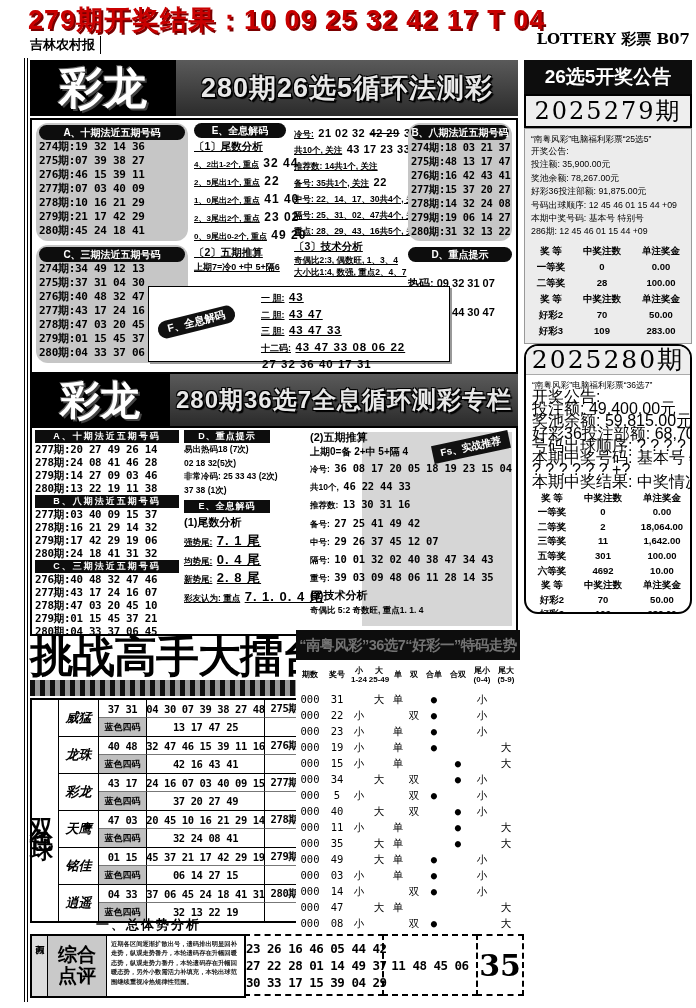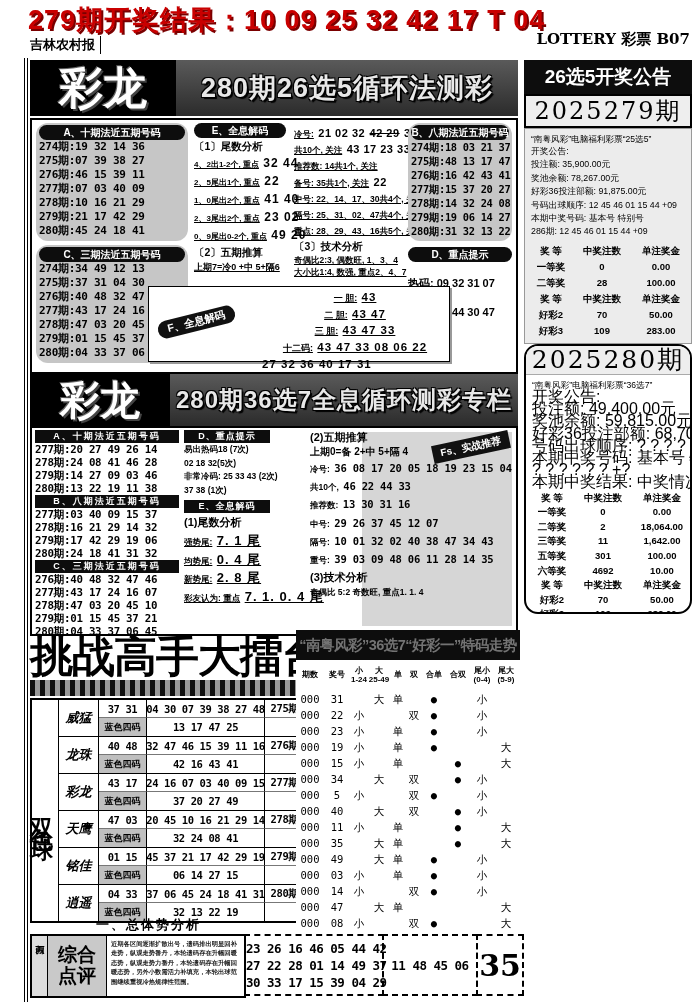--- a/index.html
+++ b/index.html
@@ -20,21 +20,21 @@
         text-shadow:2px 2px 0 #444, -1px -1px 0 #666;}
   .btitle{flex:1;text-align:center;font-size:27px;font-weight:bold;color:#e8e8e8;letter-spacing:1px;
           text-shadow:-1px -1px 0 #000,1px -1px 0 #000,-1px 1px 0 #000,2px 2px 1px #000;white-space:nowrap;}
   
   .blockbox{left:30px;width:484px;background:#fff;border:2px solid #000;}
   .pill{background:#0d0d0d;color:#fff;border-radius:11px;text-align:center;
         font-size:10px;font-weight:bold;line-height:15px;height:15px;}
   .gpanel{background:#c6c6c6;border-radius:12px;padding:2px 3px 3px 3px;}
   .numrow{font-family:"DejaVu Sans Mono",monospace;font-weight:bold;font-size:11px;line-height:14px;
           white-space:nowrap;letter-spacing:-0.3px;}
-  .esub{font-size:10.5px;font-weight:bold;margin-top:2px;}
+  .esub{font-size:10.5px;font-weight:bold;text-decoration:underline;margin-top:2px;}
   .e-tail{white-space:nowrap;line-height:15px;}
   .e-tl{font-size:8px;font-weight:bold;text-decoration:underline;}
   .e-tn{font-size:12px;font-weight:bold;letter-spacing:1px;}
   .e-head{font-size:9px;font-weight:bold;text-decoration:underline;margin-top:1px;white-space:nowrap;}
   .e-line{white-space:nowrap;line-height:13.2px;}
   .lt{font-size:8.5px;font-weight:bold;text-decoration:underline;}
   .ln{font-size:11px;font-weight:bold;letter-spacing:0.5px;}
   .strike{text-decoration:line-through;}
   .e-tech{font-size:8.5px;font-weight:bold;text-decoration:underline;line-height:12px;white-space:nowrap;}
   .dline{font-size:11px;font-weight:bold;margin-top:14px;white-space:nowrap;}
@@ -199,21 +199,21 @@
           <div class="numrow" style="font-size:10.4px;">280期:31 32 13 22</div>
         </div>
     </div>
     <div class="pill" style="margin-top:6px;">D、重点提示</div>
     <div class="dline">热码: 09 32 31 07</div>
     <div class="dline">冷码: 34 44 30 47</div>
   </div>
 
   <div class="abs fbox" style="left:116px;top:166px;width:300px;height:74px;">
     <div class="fbadge">F、全息解码</div>
-    <div style="margin-left:112px;margin-top:2px;text-align:center;">
+    <div style="margin-left:112px;margin-top:2px;">
         <div class="f-line"><span class="flt">一 胆:</span> <span class="fln">43</span></div>
         <div class="f-line"><span class="flt">二 胆:</span> <span class="fln">43 47</span></div>
         <div class="f-line"><span class="flt">三 胆:</span> <span class="fln">43 47 33</span></div>
         <div class="f-line"><span class="flt">十二码:</span> <span class="fln">43 47 33 08 06 22</span></div>
       </div>
   </div>
   <div class="abs fover" style="left:230px;top:238px;">27 32 36 40 17 31</div>
 </div>
 
 <div class="abs banner" style="top:374px;height:52px;">
@@ -269,20 +269,21 @@
   <div class="abs" style="left:278px;top:2px;width:202px;height:200px;">
     <div class="abs t-grey" style="right:0;top:2px;width:150px;height:194px;"></div>
     <div class="abs fsbadge">Fs、实战推荐</div>
     <div class="abs" style="left:0;top:0;">
       <div class="e2sub" style="margin:0;">(2)五期推算</div>
       <div style="font-size:10px;font-weight:bold;line-height:14px;">上期0=备 2+中 5+隔 4</div>
       <div>
           <div class="t-line"><span class="t-lt">冷号:</span> <span class="t-ln">36 08 17 20 05 18 19 23 15 04</span></div>
           <div class="t-line"><span class="t-lt">共10个,</span> <span class="t-ln">46 22 44 33</span></div>
           <div class="t-line"><span class="t-lt">推荐数:</span> <span class="t-ln">13 30 31 16</span></div>
+          <div class="t-line"><span class="t-lt">备号:</span> <span class="t-ln">27 25 41 49 42</span></div>
           <div class="t-line"><span class="t-lt">中号:</span> <span class="t-ln">29 26 37 45 12 07</span></div>
           <div class="t-line"><span class="t-lt">隔号:</span> <span class="t-ln">10 01 32 02 40 38 47 34 43</span></div>
           <div class="t-line"><span class="t-lt">重号:</span> <span class="t-ln">39 03 09 48 06 11 28 14 35</span></div>
         </div>
       <div class="e2sub" style="margin:2px 0 0 0;">(3)技术分析</div>
       <div>
           <div class="e-tech" style="line-height:15px;text-decoration:none;">奇偶比 5:2 奇数旺, 重点1. 1. 4</div>
         </div>
     </div>
   </div>

